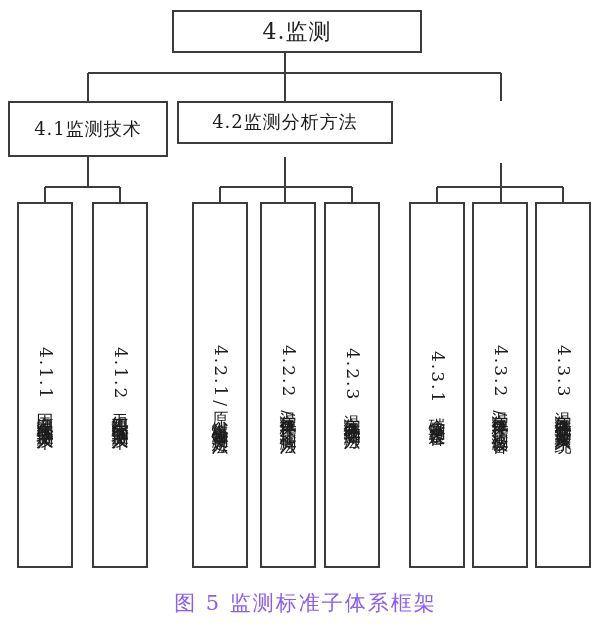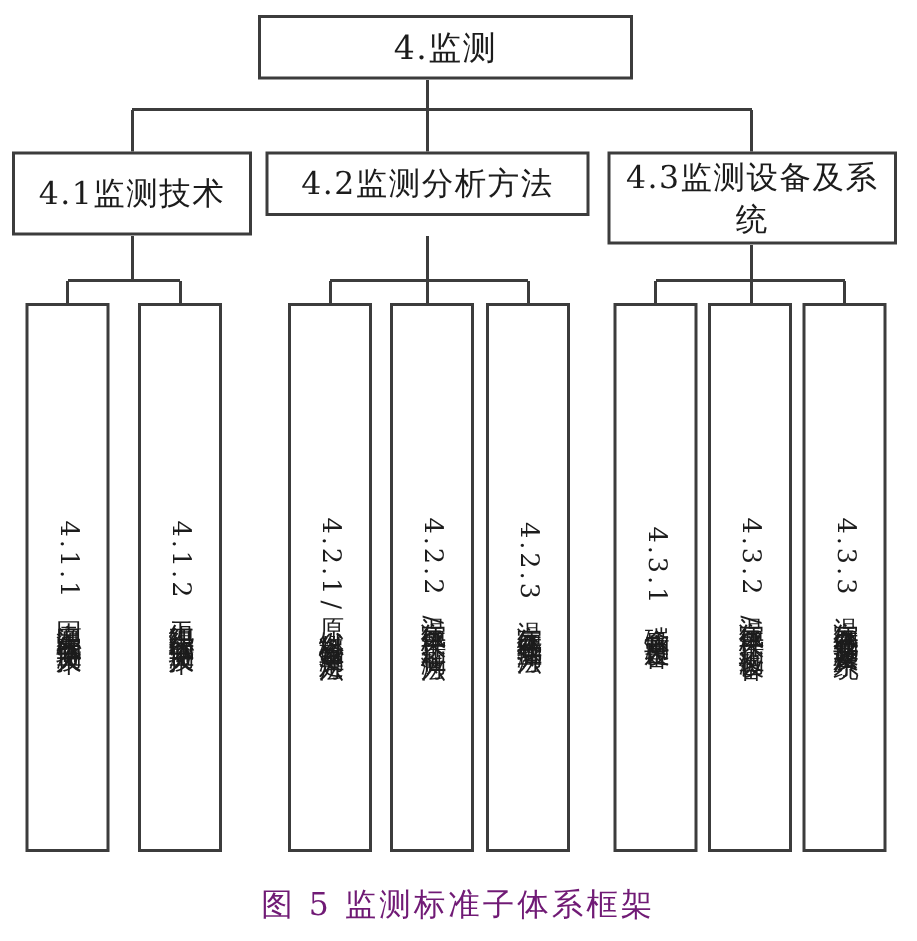--- a/index.html
+++ b/index.html
@@ -40,21 +40,21 @@
     text-align: center;
   }
   .root-box {
     left: 160px; top: 10px;
     width: 250px; height: 43px;
     font-size: 22px;
     letter-spacing: 1px;
     margin-left: 12px;
   }
   .branch {
-    font-size: 21px;
+    font-size: 18px;
     letter-spacing: 1px;
     line-height: 1.35;
     padding: 2px;
     text-align: center;
   }
   .branch-1 { left: 8px;   top: 101px; width: 160px; height: 56px; }
   .branch-2 { left: 177px; top: 101px; width: 216px; height: 43px; }
   .branch-3 { left: 405px; top: 101px; width: 193px; height: 62px; }
   .leaf {
     top: 202px;
@@ -77,21 +77,21 @@
   .leaf-6 { left: 409px; }
   .leaf-7 { left: 472px; }
   .leaf-8 { left: 535px; }
   .caption {
     position: absolute;
     left: 0; top: 589px;
     width: 611px;
     text-align: center;
     font-size: 21px;
     letter-spacing: 2px;
-    color: #701a75;
+    color: #8b5cf6;
   }
 </style>
 </head>
 <body>
 
 <div id="stage">
 
   <svg id="connectors" viewBox="0 0 611 627" xmlns="http://www.w3.org/2000/svg">
 
     <path d="M285 53 L285 73"></path>
@@ -119,23 +119,20 @@
   <div class="node root-box">
     <span>4.监测</span>
   </div>
 
   <div class="node branch branch-1">
     <span>4.1监测技术</span>
   </div>
   <div class="node branch branch-2">
     <span>4.2监测分析方法</span>
   </div>
-  <div class="node branch branch-3">
-    <span>4.3监测设备及系统</span>
-  </div>
 
   <div class="node leaf leaf-1">
     <span class="vtext">4.1.1固定源温室气体监测技术</span>
   </div>
   <div class="node leaf leaf-2">
     <span class="vtext">4.1.2无组织温室气体监测技术</span>
   </div>
   <div class="node leaf leaf-3">
     <span class="vtext">4.2.1原/燃料碳含量测定方法</span>
   </div>

